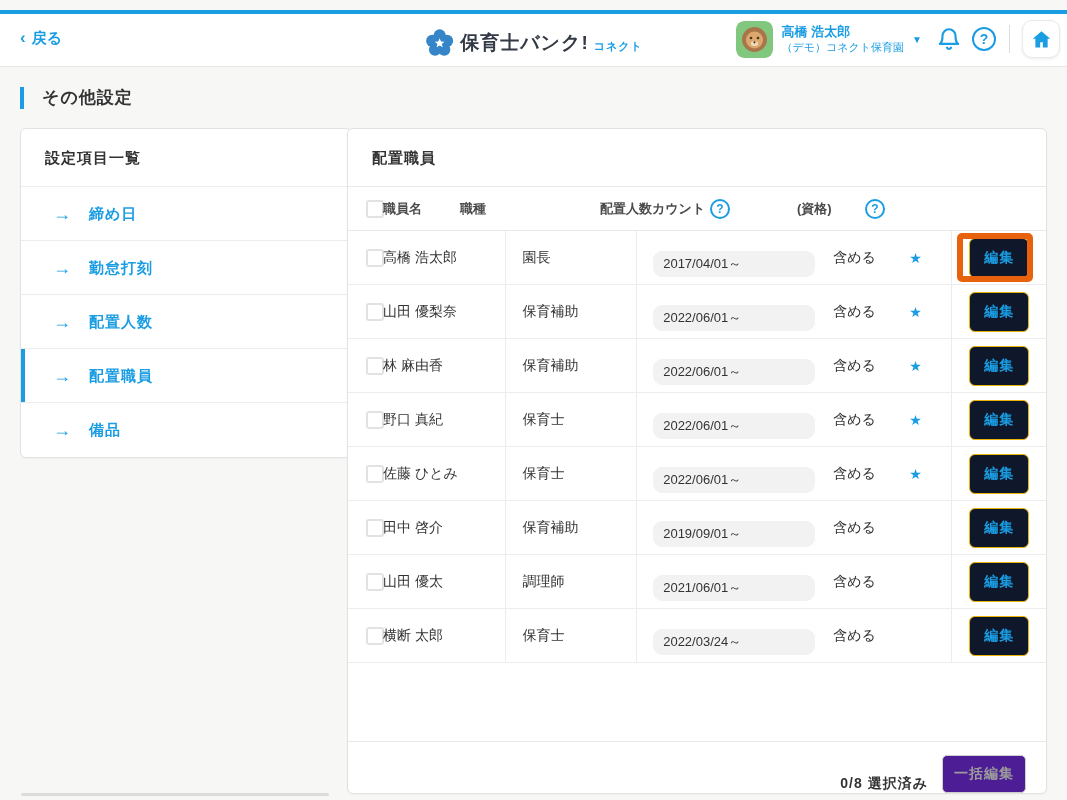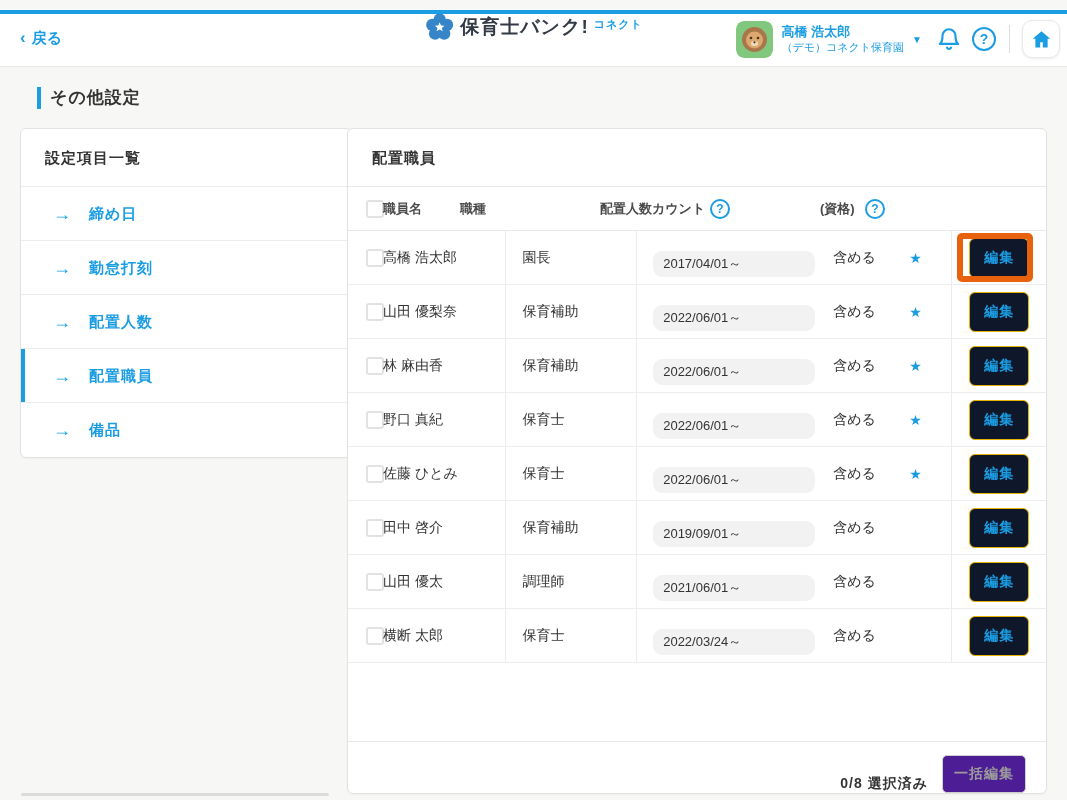--- a/index.html
+++ b/index.html
@@ -5,39 +5,39 @@
   * { margin:0; padding:0; box-sizing:border-box; }
   :root { --accent:#1b9de3; --highlight:#e8620d; --navy:#333a45; }
   body { font-family:"Liberation Sans","DejaVu Sans",sans-serif; background:#f7f7f6; }
   .screen { position:relative; width:1067px; height:800px; background:#f7f7f6; overflow:hidden;margin-top:10px; }
 
   
   .topstrip { position:absolute; top:0; left:0; right:0; height:4px; background:var(--accent); }
   header { position:absolute; top:0; left:0; right:0; height:57px; background:#fff; border-bottom:1px solid #e7e7e7; }
   .back { position:absolute; left:20px; top:18px; color:var(--accent); font-size:15px; font-weight:bold; text-decoration:none; cursor:pointer; }
   .back .chev { font-size:17px; margin-right:6px; font-weight:bold; }
-  .logo { position:absolute; left:50%; top:2px; transform:translateX(-50%); display:flex; }
+  .logo { position:absolute; left:50%; top:18px; transform:translateX(-50%); display:flex; align-items:flex-end; }
   .logo svg { width:30px; height:30px; margin-right:6px; }
   .logo .lg-main { font-size:19px; font-weight:bold; color:var(--navy); letter-spacing:1px; line-height:30px; }
   .logo .lg-sub { font-size:11px; font-weight:bold; color:var(--accent); margin-left:5px; line-height:24px; letter-spacing:1px; }
   .usercluster { position:absolute; right:7px; top:9px; height:40px; display:flex; align-items:center; }
   .avatar { width:37px; height:37px; border-radius:8px; overflow:hidden; flex:none; cursor:pointer; }
   .uname { margin-left:9px; color:var(--accent); line-height:1.35; cursor:pointer; }
   .uname .n1 { font-size:13px; font-weight:bold; }
   .uname .n2 { font-size:11px; }
   .ddown { margin-left:8px; color:var(--accent); font-size:10px; cursor:pointer; }
   .bell { margin-left:14px; cursor:pointer; display:flex; }
   .helpbtn { margin-left:10px; width:24px; height:24px; border:2px solid var(--accent); border-radius:50%;
              color:var(--accent); font-size:14px; font-weight:bold; text-align:center; line-height:20px; cursor:pointer; }
   .vdiv { margin-left:13px; width:1px; height:28px; background:#ddd; }
   .homebtn { margin-left:12px; width:38px; height:38px; background:#fff; border:1px solid #e9e9e9; border-radius:10px;
              box-shadow:0 1px 3px rgba(0,0,0,.08); display:flex; align-items:center; justify-content:center; cursor:pointer; }
 
   
-  .pagetitle { position:absolute; left:37px; top:76px; display:flex; align-items:center; }
+  .pagetitle { position:absolute; left:20px; top:76px; display:flex; align-items:center;gap:9px; }
   .pagetitle .bar { width:4px; height:22px; background:var(--accent); margin-right:9px; }
   .pagetitle .txt { font-size:17px; font-weight:bold; color:#333; letter-spacing:1px; }
 
   
   .sidebar { position:absolute; left:20px; top:118px; width:332px; background:#fff; border:1px solid #e2e2e2;
              border-radius:6px; box-shadow:0 1px 2px rgba(0,0,0,.03); overflow:hidden; }
   .side-title { height:58px; line-height:58px; padding-left:24px; font-size:15px; font-weight:bold; color:#333;
                 border-bottom:1px solid #ececec; letter-spacing:1px; }
   .side-item { position:relative; height:54px; border-bottom:1px solid #ececec; cursor:pointer; }
   .side-item:last-child { border-bottom:none; }
@@ -49,21 +49,21 @@
   .side-underline { position:absolute; left:21px; top:783px; width:308px; height:3px; background:#dcdcdc; border-radius:2px; }
 
   
   .main { position:absolute; left:347px; top:118px; width:700px; height:666px; background:#fff;
           border:1px solid #e2e2e2; border-radius:6px; box-shadow:0 1px 2px rgba(0,0,0,.03); }
   .panel-title { height:58px; line-height:58px; padding-left:24px; font-size:15px; font-weight:bold; color:#333;
                  border-bottom:1px solid #e8e8e8; letter-spacing:1px; }
   .thead { position:relative; height:44px; border-bottom:1px solid #e8e8e8; font-size:13px; font-weight:bold; color:#4a4a4a; }
   .thead .chk { position:absolute; left:18px; top:13px; }
   .th { position:absolute; top:50%; transform:translateY(-50%); }
-  .th-name { left:35px; } .th-job { left:112px; } .th-count { left:252px; } .th-qual { left:472px; }
+  .th-name { left:35px; } .th-job { left:112px; } .th-count { left:252px; } .th-qual { left:449px; }
   .helpdot { position:absolute; top:50%; transform:translateY(-50%); width:20px; height:20px; border:2px solid var(--accent);
              border-radius:50%; color:var(--accent); font-size:12px; font-weight:bold; text-align:center; line-height:16px; cursor:pointer; }
   .hd1 { left:362px; } .hd2 { left:517px; }
 
   .row { display:flex; height:54px; border-bottom:1px solid #ededed; }
   .cell { position:relative; height:100%; }
   .c1 { width:158px; border-right:1px solid #ececec; }
   .c2 { width:132px; border-right:1px solid #ececec; }
   .c3 { width:316px; border-right:1px solid #ececec; }
   .c4 { width:94px; display:flex; align-items:center; justify-content:center; }

